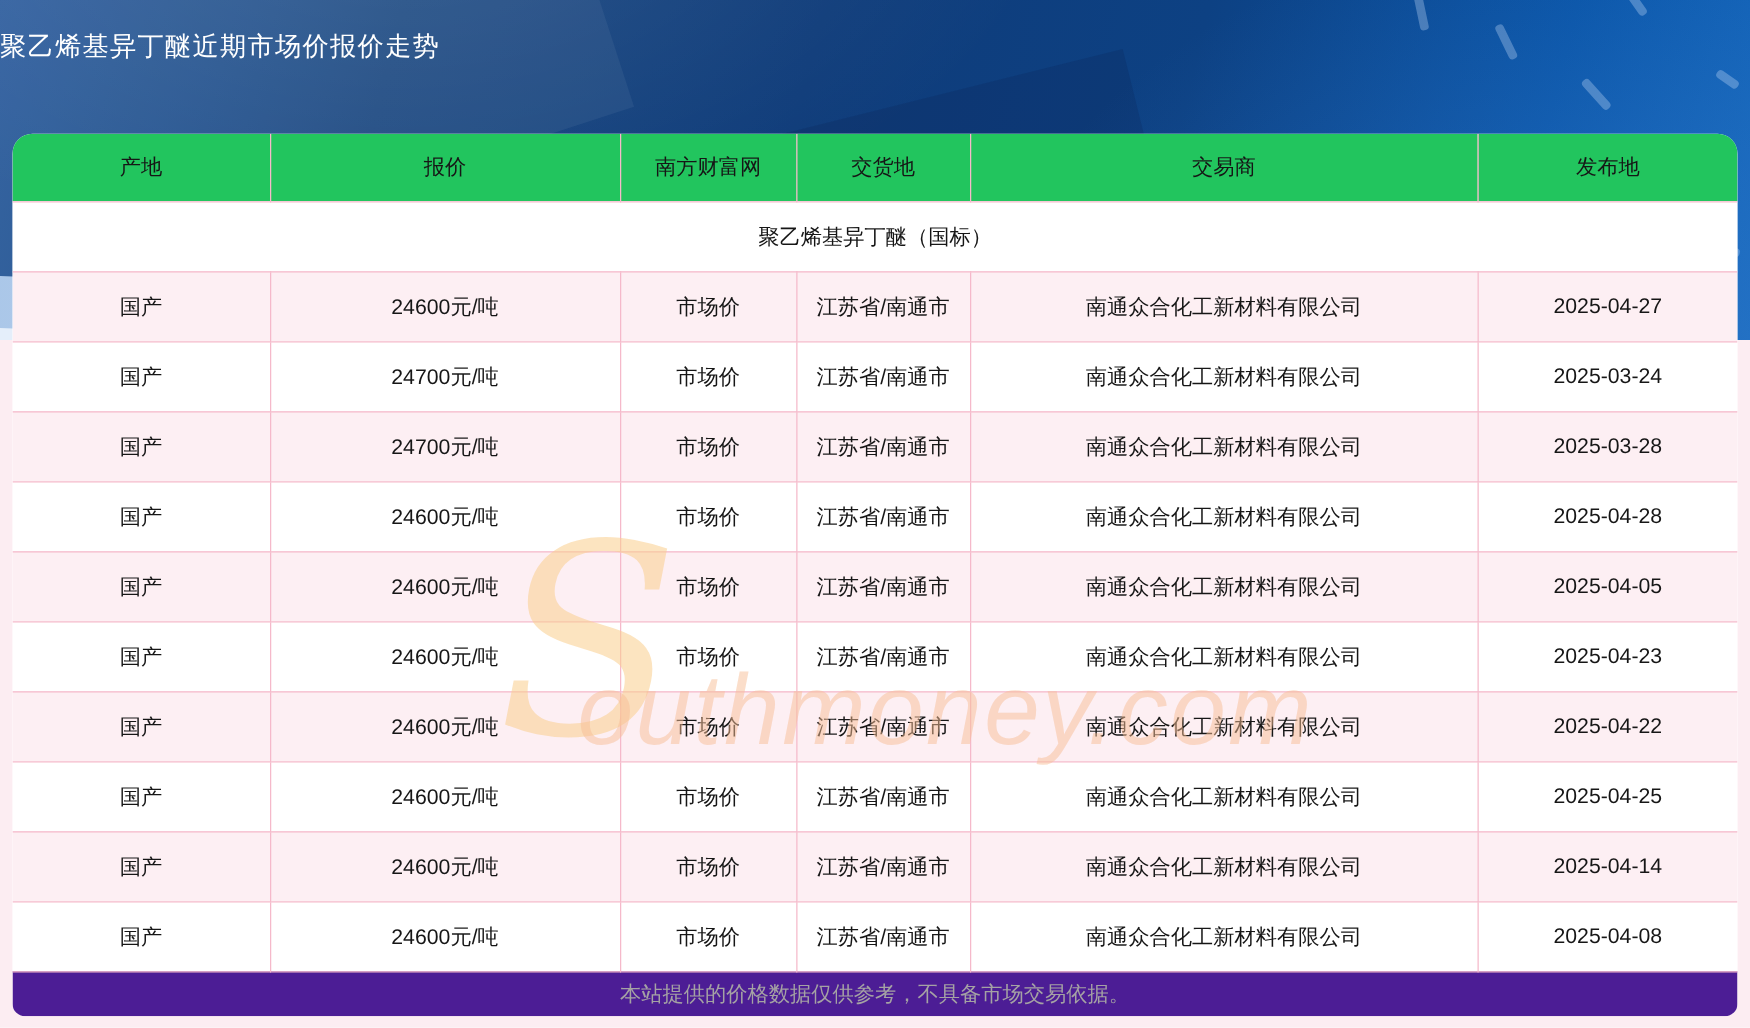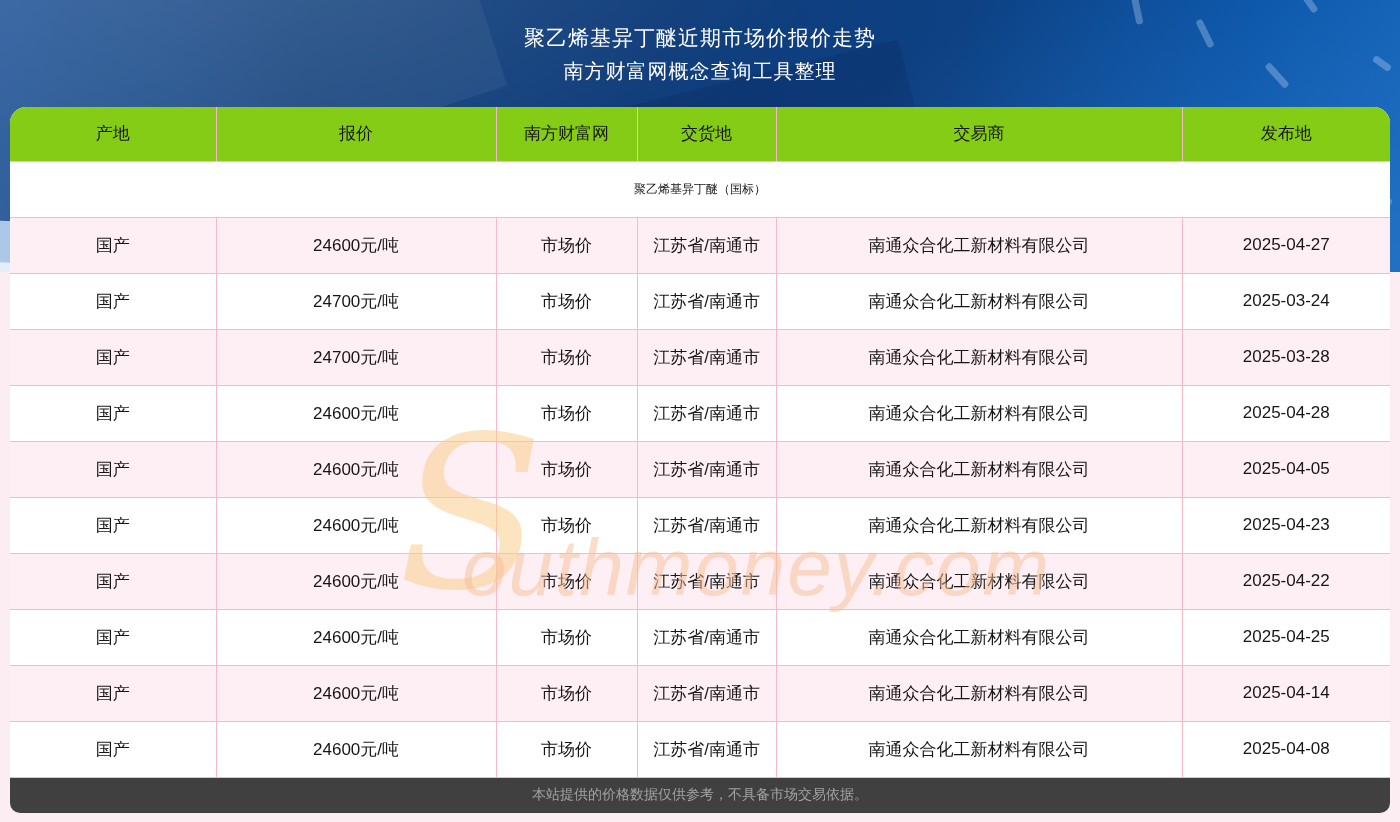--- a/index.html
+++ b/index.html
@@ -54,21 +54,21 @@
   .t1 { left: 1122px; top: 6px;   transform: rotate(78deg); }
   .t2 { left: 1190px; top: 30px;  transform: rotate(64deg); }
   .t3 { left: 1262px; top: 72px;  transform: rotate(48deg); }
   .t4 { left: 1322px; top: 130px; transform: rotate(30deg); }
   .t5 { left: 1362px; top: 196px; transform: rotate(12deg); }
   .t6 { left: 1300px; top: 0px;   transform: rotate(55deg); width: 20px; }
   .t7 { left: 1372px; top: 60px;  transform: rotate(35deg); width: 20px; }
 
   .hero-title {
     position: absolute; left: 0; top: 22px; width: 1400px;
-    text-align: center; color: #ffffff; z-index: 3;
+    color: #ffffff; z-index: 3;
   }
   .hero-title .line1 { font-size: 21px; line-height: 32px; letter-spacing: 1px; }
   .hero-title .line2 { font-size: 20px; line-height: 34px; letter-spacing: 1px; }
 
   
   .card {
     position: absolute; left: 10px; top: 107px;
     width: 1380px;
     background: #ffffff;
     border-radius: 16px 16px 10px 10px;
@@ -90,44 +90,44 @@
   .quote-table td, .quote-table th {
     text-align: center;
     vertical-align: middle;
     color: #161616;
     font-size: 17px;
     font-weight: 400;
     border-bottom: 1px solid #f5b9ca;
   }
   .quote-table thead th {
     height: 54px;
-    background: #84cc16;
+    background: #22c55e;
     font-weight: 500;
     border-right: 1px solid #f5b9ca;
   }
   .quote-table thead th:last-child { border-right: none; }
 
   .quote-table td { height: 56px; border-right: 1px solid #f5b9ca; }
   .quote-table td:last-child { border-right: none; }
 
   tr.row-group td {
     background: #ffffff;
     border-right: none;
-    font-size: 12px;
+    font-size: 17px;
   }
   tr.row-pink td  { background: #fdeff3; }
   tr.row-white td { background: #ffffff; }
 
   tr.row-footer td {
     height: 36px;
-    background: #404040;
+    background: #4c1d95;
     border-right: none;
     border-bottom: none;
     color: #a5a2a4;
-    font-size: 14px;
+    font-size: 17px;
   }
 
   
   .watermark {
     position: absolute; left: 0; top: 0; width: 1400px; height: 822px;
     pointer-events: none; z-index: 5;
   }
   .wm-s {
     position: absolute; left: 398px; top: 408px;
     font-family: "DejaVu Serif", serif;
@@ -165,21 +165,20 @@
   <div class="tick t4"></div>
   <div class="tick t5"></div>
   <div class="tick t6"></div>
   <div class="tick t7"></div>
   <div class="hero-band"></div>
   <div class="hero-band2"></div>
 </div>
 
 <div class="hero-title">
   <div class="line1">聚乙烯基异丁醚近期市场价报价走势</div>
-  <div class="line2">南方财富网概念查询工具整理</div>
 </div>
 
 <div class="card">
   <table class="quote-table">
     <colgroup>
       <col class="c1">
         <col class="c2">
         <col class="c3">
         <col class="c4">
         <col class="c5">

